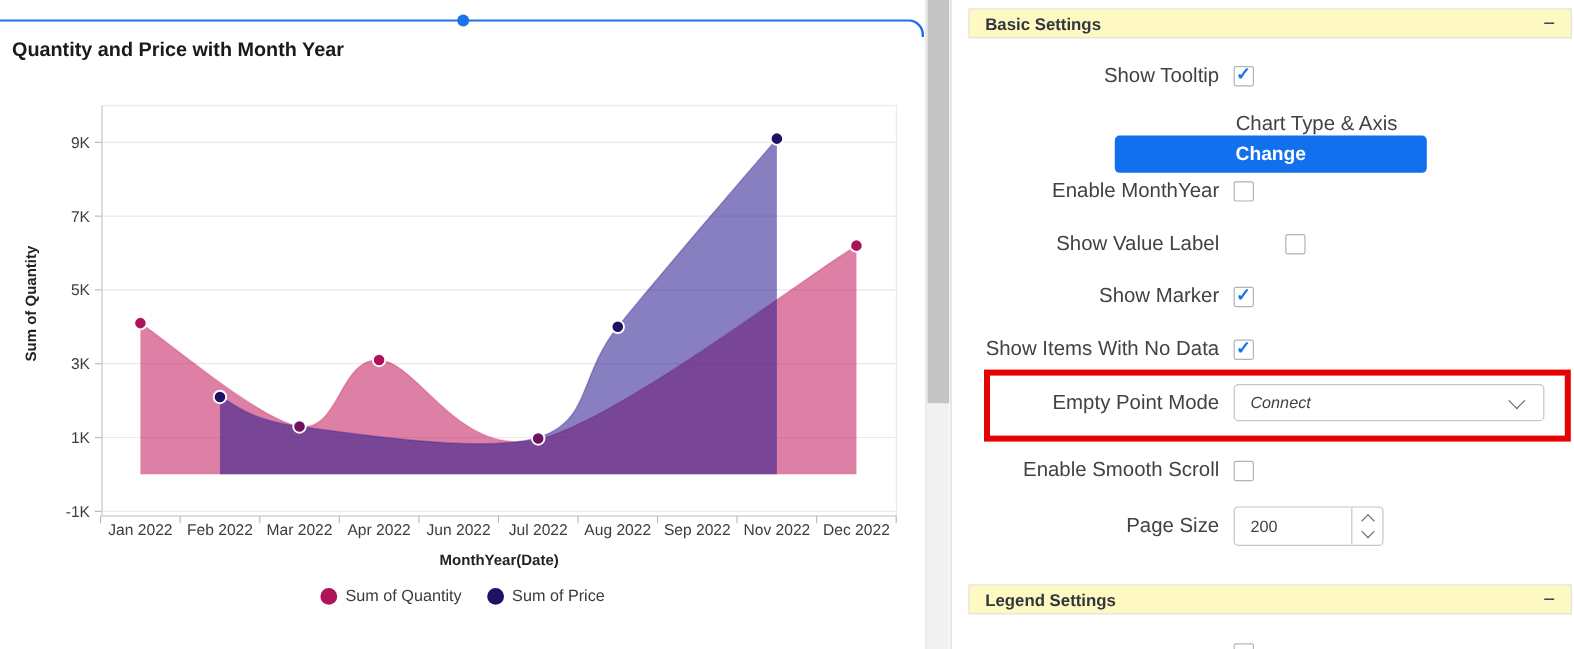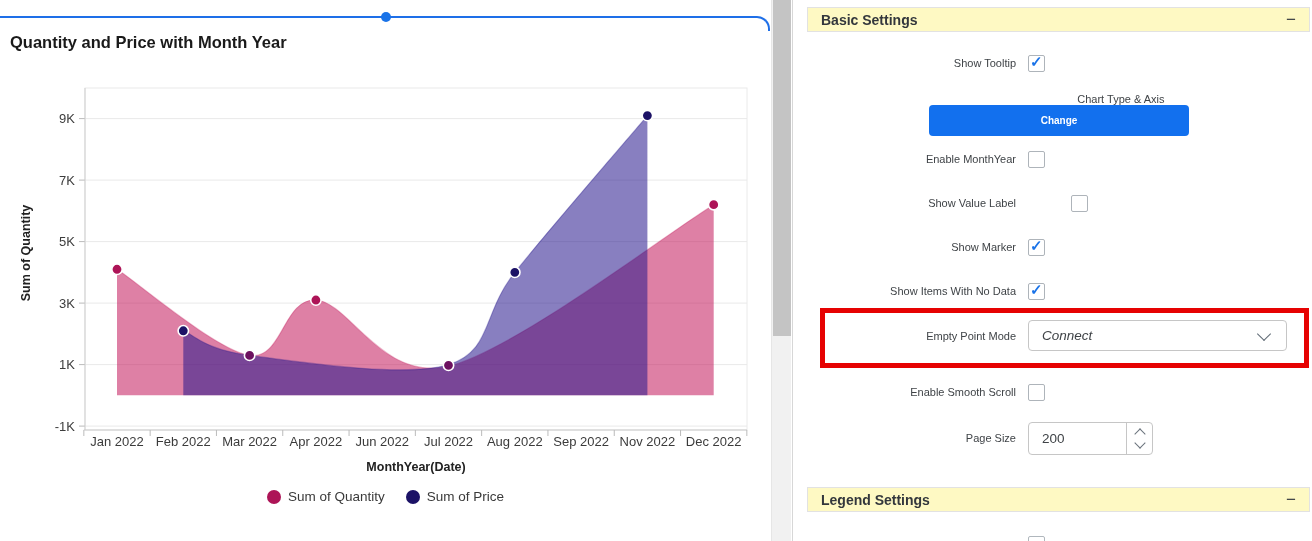--- a/index.html
+++ b/index.html
@@ -34,26 +34,26 @@
   .panel{position:absolute;left:792px;top:0;width:520px;height:541px;background:#fff;
          border-left:1px solid #d7d7d7;box-sizing:border-box;}
   .sec-header{position:absolute;left:14px;width:503px;height:25px;background:#fef9c3;
               border:1px solid #e2e2e2;box-sizing:border-box;display:flex;align-items:center;
               justify-content:space-between;padding:0 13px;font-size:14px;font-weight:bold;color:#33373c;}
   #hdr-basic{top:7px;}
   #hdr-legend{top:487px;}
   .minus{font-size:17px;font-weight:normal;color:#3c4043;line-height:1;}
 
   .prow{position:absolute;left:0;width:520px;display:flex;align-items:center;height:34px;}
-  .plabel{width:223px;text-align:right;font-size:11px;color:#3f4347;white-space:nowrap;}
+  .plabel{width:223px;text-align:right;font-size:17px;color:#3f4347;white-space:nowrap;}
   .ctrl{margin-left:12px;flex:0 0 auto;}
   .cb{width:17px;height:17px;border:1px solid #aeb4ba;border-radius:2px;background:#fff;
       box-sizing:border-box;position:relative;}
   .check{position:absolute;left:1px;top:-3px;font-size:15px;font-weight:bold;color:#1a73e8;}
-  .chg-btn{width:260px;height:31px;background:#1270ee;border-radius:4px;color:#fff;font-size:10px;
+  .chg-btn{width:260px;height:31px;background:#1270ee;border-radius:4px;color:#fff;font-size:16px;
            font-weight:bold;display:flex;align-items:center;justify-content:center;cursor:pointer;}
   .dd{width:259px;height:31px;border:1px solid #c6c6c6;border-radius:4px;box-sizing:border-box;
       display:flex;align-items:center;padding-left:13px;font-size:13.5px;color:#3f4347;
       position:relative;background:#fff;cursor:pointer;font-style:italic;}
   .dd-chev{position:absolute;right:17px;top:8px;width:9px;height:9px;
            border-right:1.7px solid #5f6a74;border-bottom:1.7px solid #5f6a74;transform:rotate(45deg);}
   .numgrp{width:125px;height:33px;border:1px solid #c6c6c6;border-radius:4px;box-sizing:border-box;
           display:flex;background:#fff;overflow:hidden;}
   .numval{flex:1;display:flex;align-items:center;padding-left:13px;font-size:13.5px;color:#3f4347;}
   .spinner{width:25px;border-left:1px solid #c6c6c6;display:flex;flex-direction:column;

